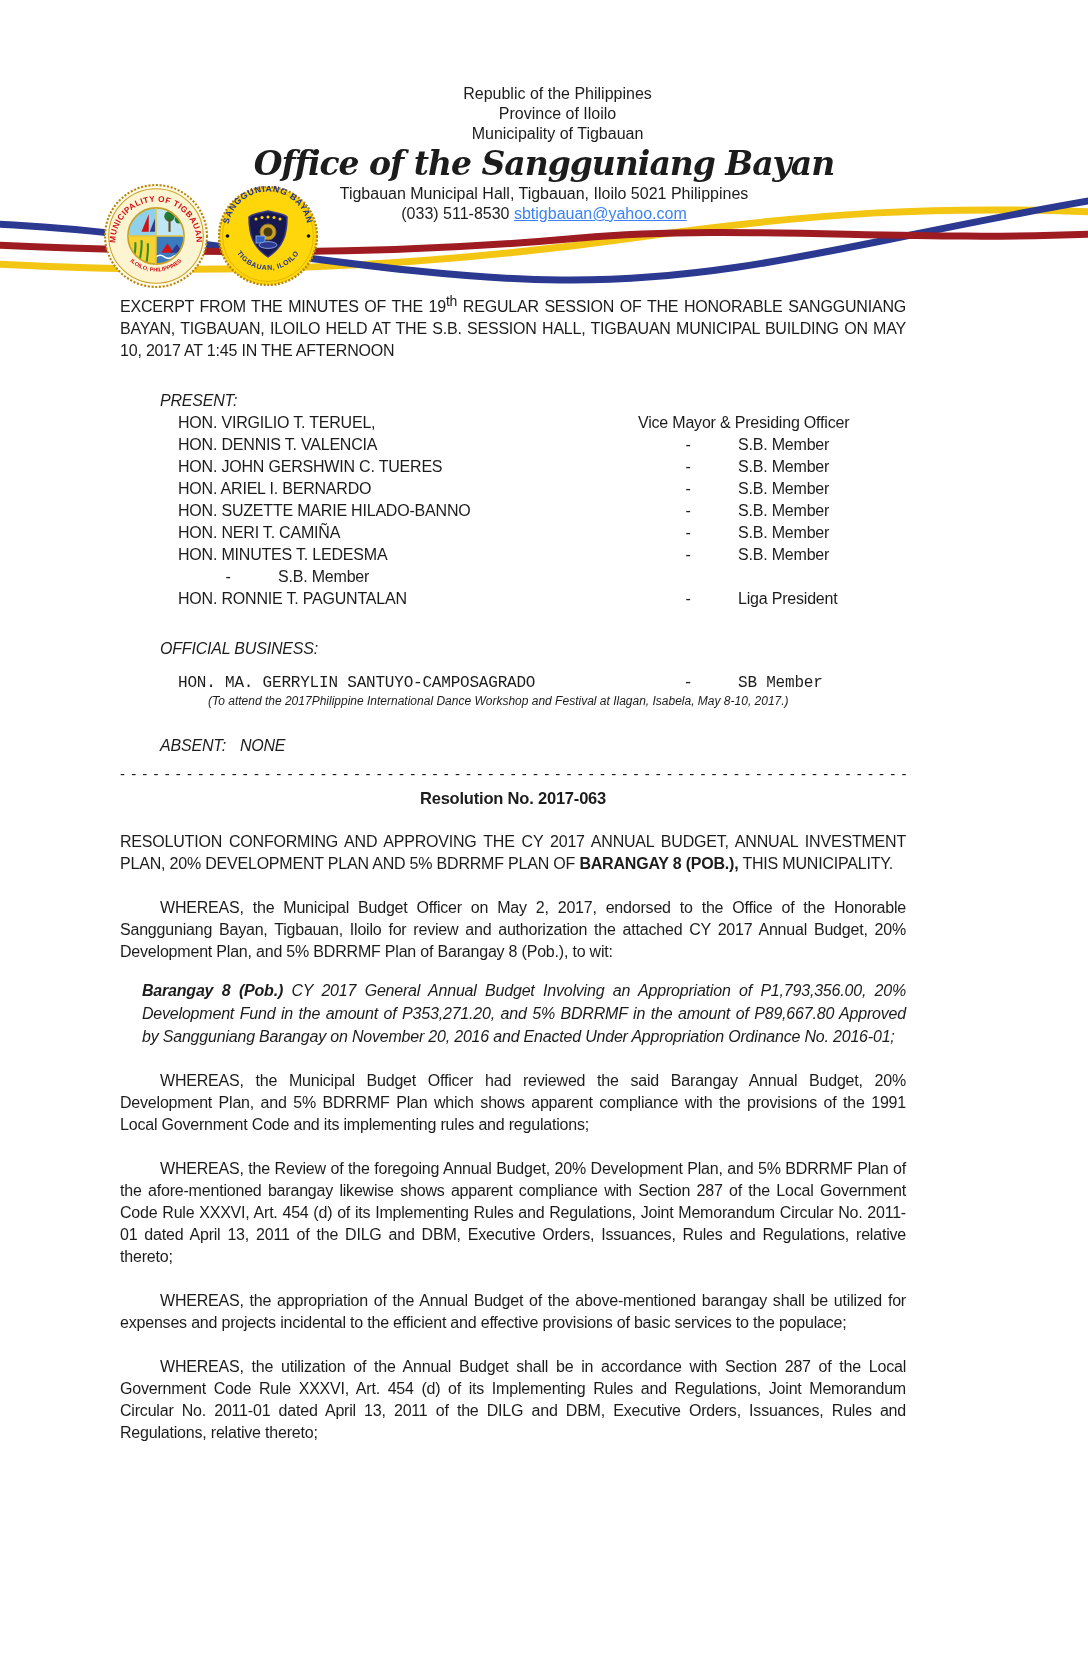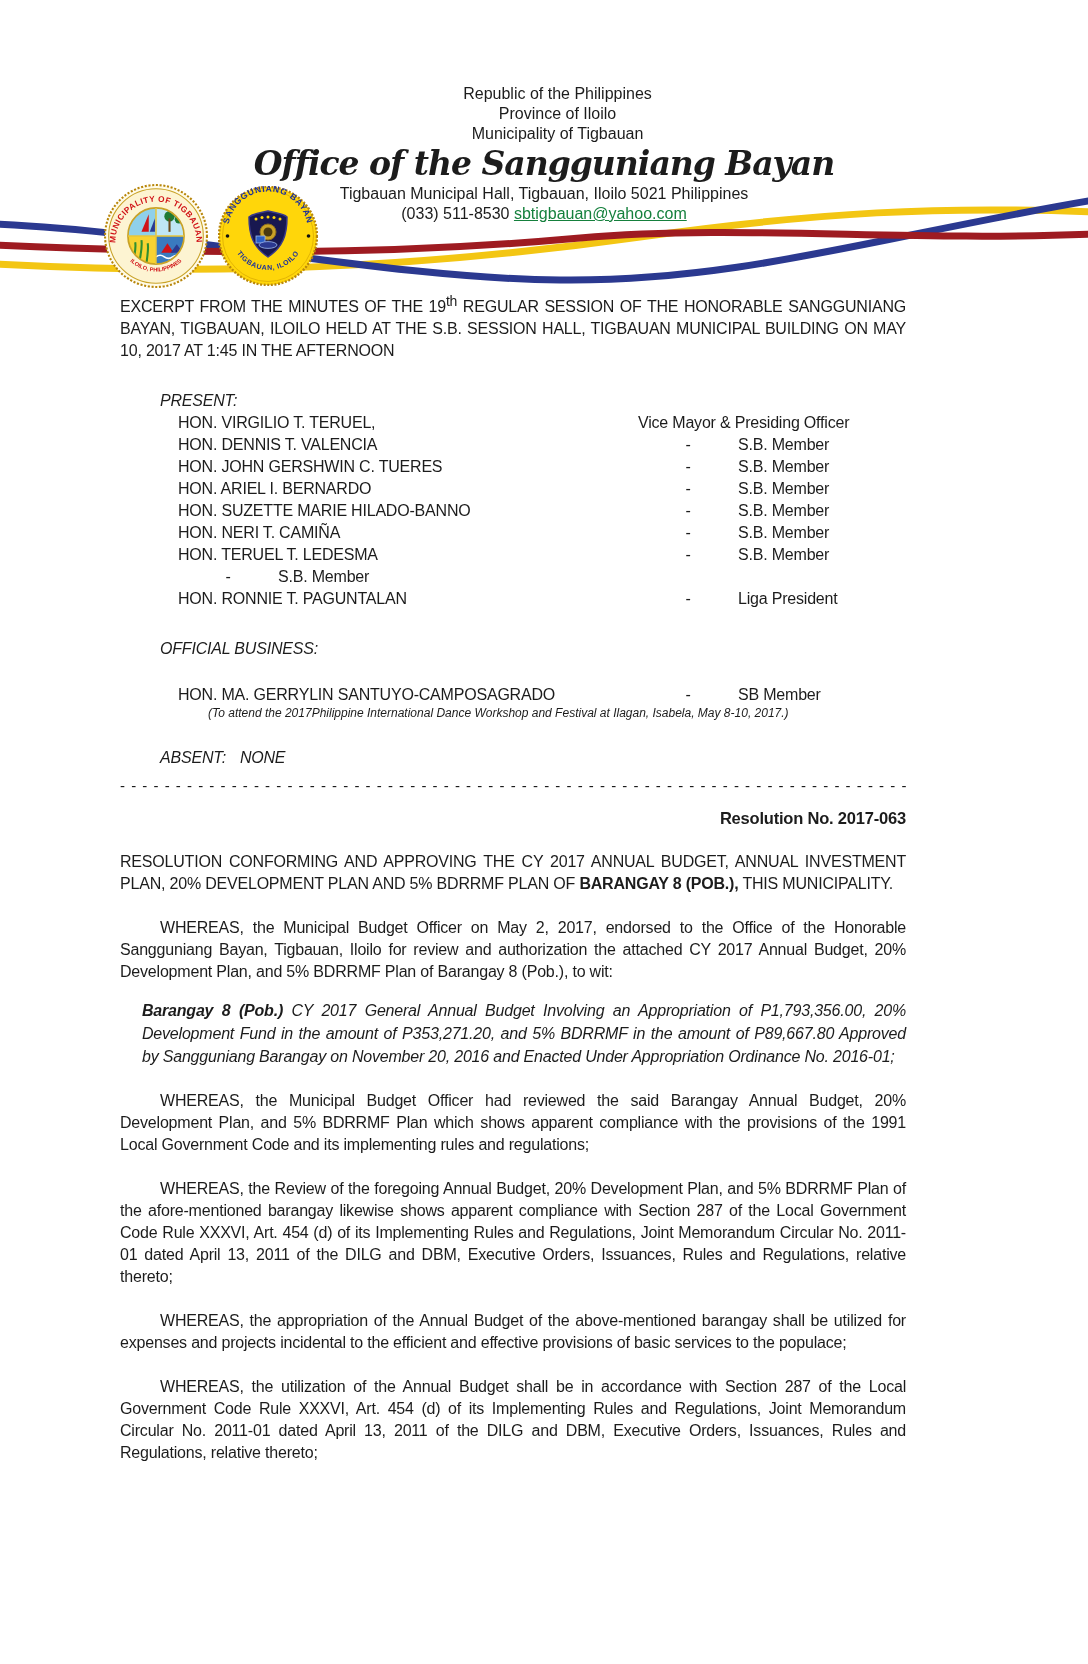--- a/index.html
+++ b/index.html
@@ -10,47 +10,47 @@
   }
   
   .hdr{position:absolute;top:84px;left:0;right:0;text-align:center;z-index:3;}
   .hdr-line{font-size:16px;line-height:20px;padding-left:27px;}
   .hdr-office{
     font-family:"DejaVu Serif",serif;font-style:italic;font-weight:bold;
     font-size:33px;line-height:40px;letter-spacing:-1px;
   }
   .hdr-sub{font-size:16px;line-height:20px;}
   .hdr-contact{font-size:16px;line-height:20px;}
-  .hdr-contact a{color:#15803d;text-decoration:underline;}
+  .hdr-contact a{color:#3b82f6;text-decoration:underline;}
   
   .ribbons{position:absolute;top:192px;left:0;width:1088px;height:116px;z-index:1;}
   .seal{position:absolute;z-index:2;}
   .seal1{left:104px;top:184px;width:104px;height:104px;}
   .seal2{left:218px;top:186px;width:100px;height:100px;}
   
   .content{
     position:absolute;top:296px;left:120px;width:786px;z-index:3;
     font-size:16px;line-height:22px;text-align:justify;letter-spacing:-0.2px;
   }
   .excerpt{margin:0;}
   sup{font-size:14px;vertical-align:super;line-height:0;}
   .sec-h{margin-top:28px;margin-left:40px;font-weight:normal;font-style:italic;}
   .roster{margin-top:0;}
   .row{display:flex;margin-left:58px;}
   .row .name{flex:1;}
   .row .assign{width:268px;display:flex;}
   .row .dash{width:100px;text-align:center;}
   .row .role{flex:1;text-align:left;}
   .row.no-dash .dash{width:0;}
-  .ob-row{margin-top:24px;}
+  .ob-row{margin-top:12px;font-family:Liberation Mono, monospace;}
   .ob-note{margin-left:88px;font-size:12px;line-height:15px;font-style:italic;text-align:left;letter-spacing:0;}
   .absent-h{margin-top:26px;}
   .absent-h .gap{display:inline-block;width:14px;}
   .dashline{margin-top:6px;white-space:nowrap;overflow:hidden;font-size:15px;letter-spacing:1px;text-align:left;}
-  .res-no{margin-top:10px;text-align:right;font-weight:bold;font-size:16.5px;}
+  .res-no{margin-top:2px;text-align:center;font-weight:bold;font-size:16.5px;}
   .res-body{margin-top:22px;}
   .b{font-weight:bold;}
   .whereas{margin-top:22px;text-indent:40px;}
   .quote{
     margin:16px 0 0 22px;width:764px;font-style:italic;text-align:justify;
     line-height:23px;
   }
   .quote .lead{font-weight:bold;}
 </style>
 </head>
@@ -183,21 +183,21 @@
           </span>
       </div>
       <div class="row">
         <span class="name">HON. NERI T. CAMIÑA</span>
         <span class="assign">
             <span class="dash">-</span>
             <span class="role">S.B. Member</span>
           </span>
       </div>
       <div class="row">
-        <span class="name">HON. TERUEL T. LEDESMA</span>
+        <span class="name">HON. MINUTES T. LEDESMA</span>
         <span class="assign">
             <span class="dash">-</span>
             <span class="role">S.B. Member</span>
           </span>
       </div>
       <div class="row">
         <span class="assign">
             <span class="dash">-</span>
             <span class="role">S.B. Member</span>
           </span>

